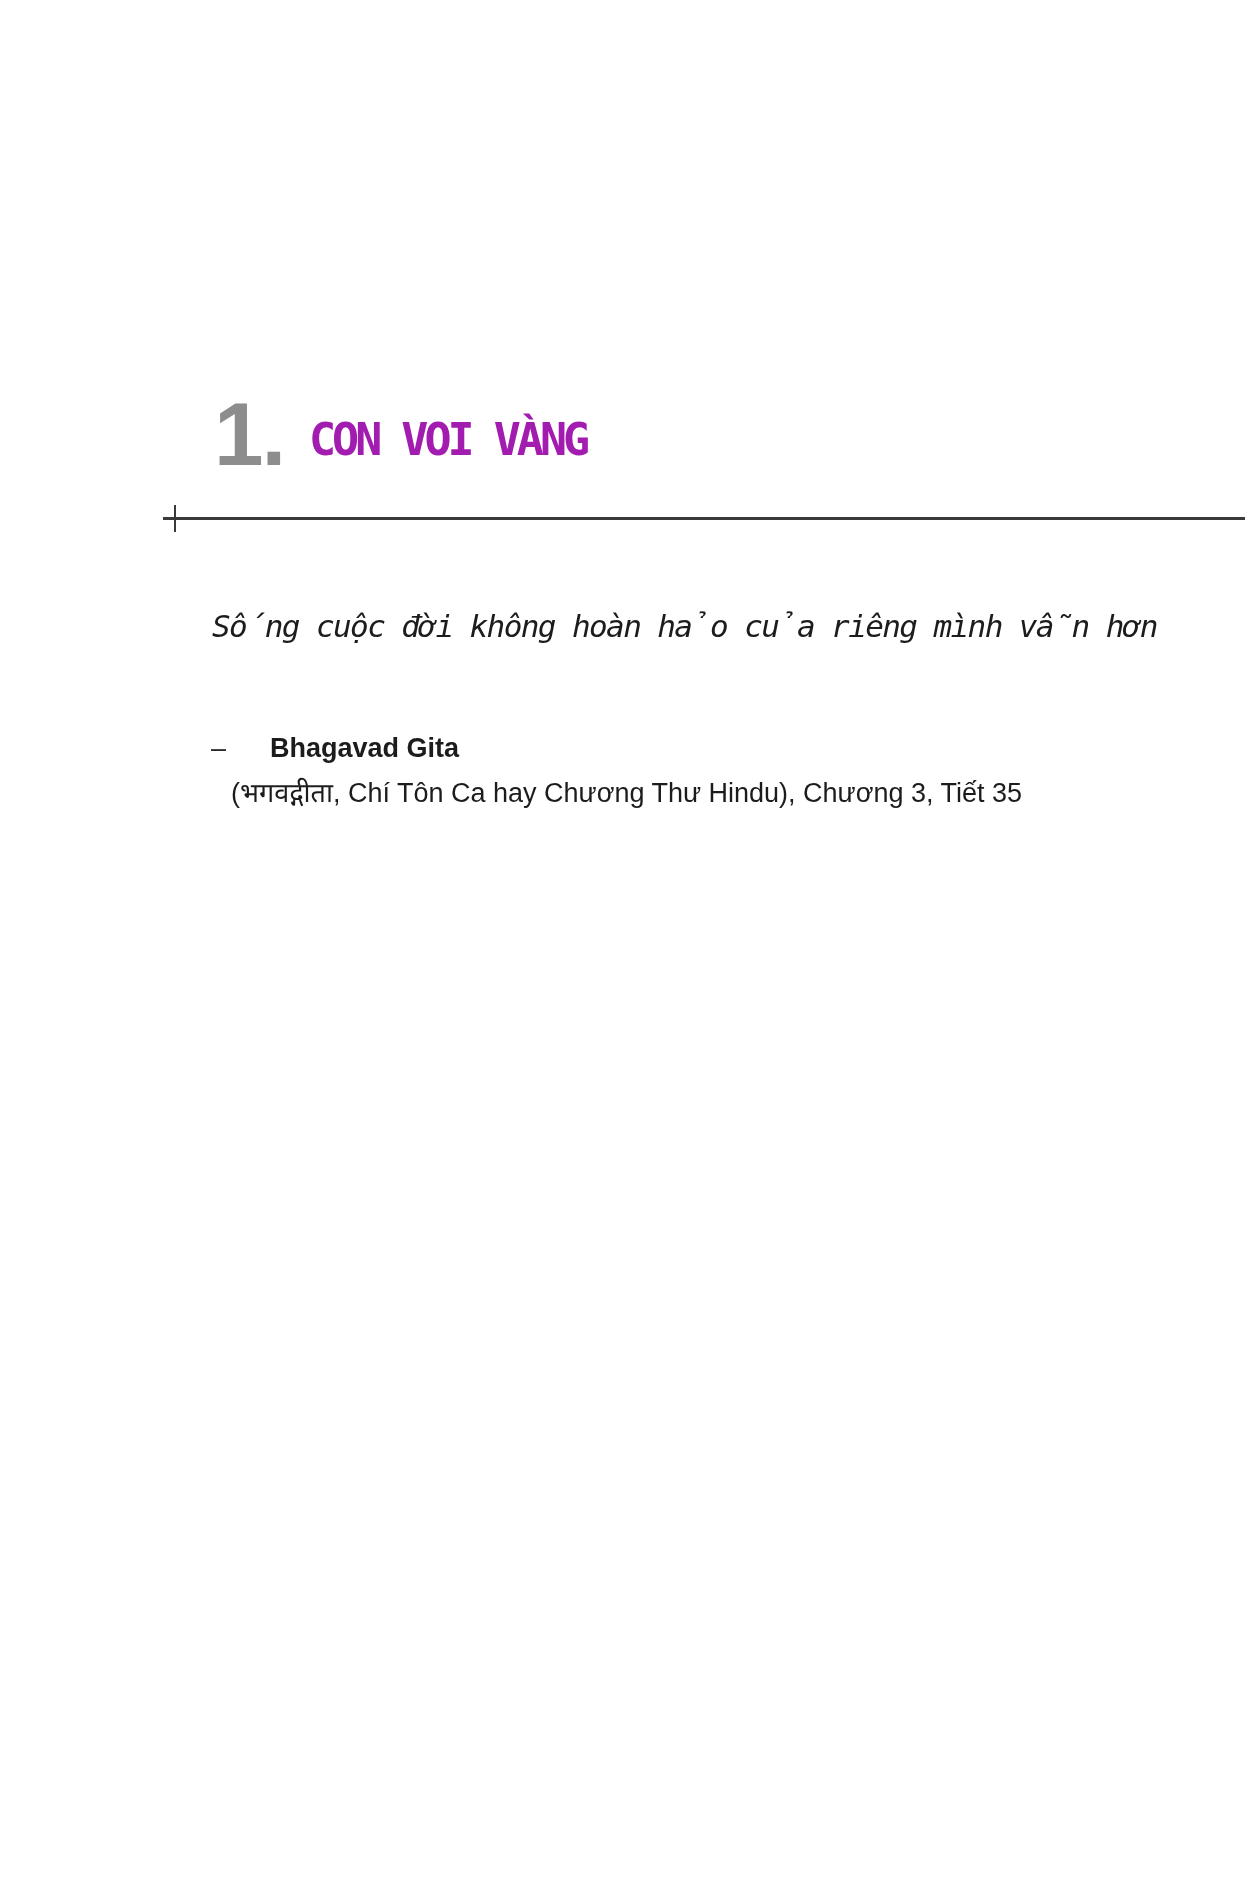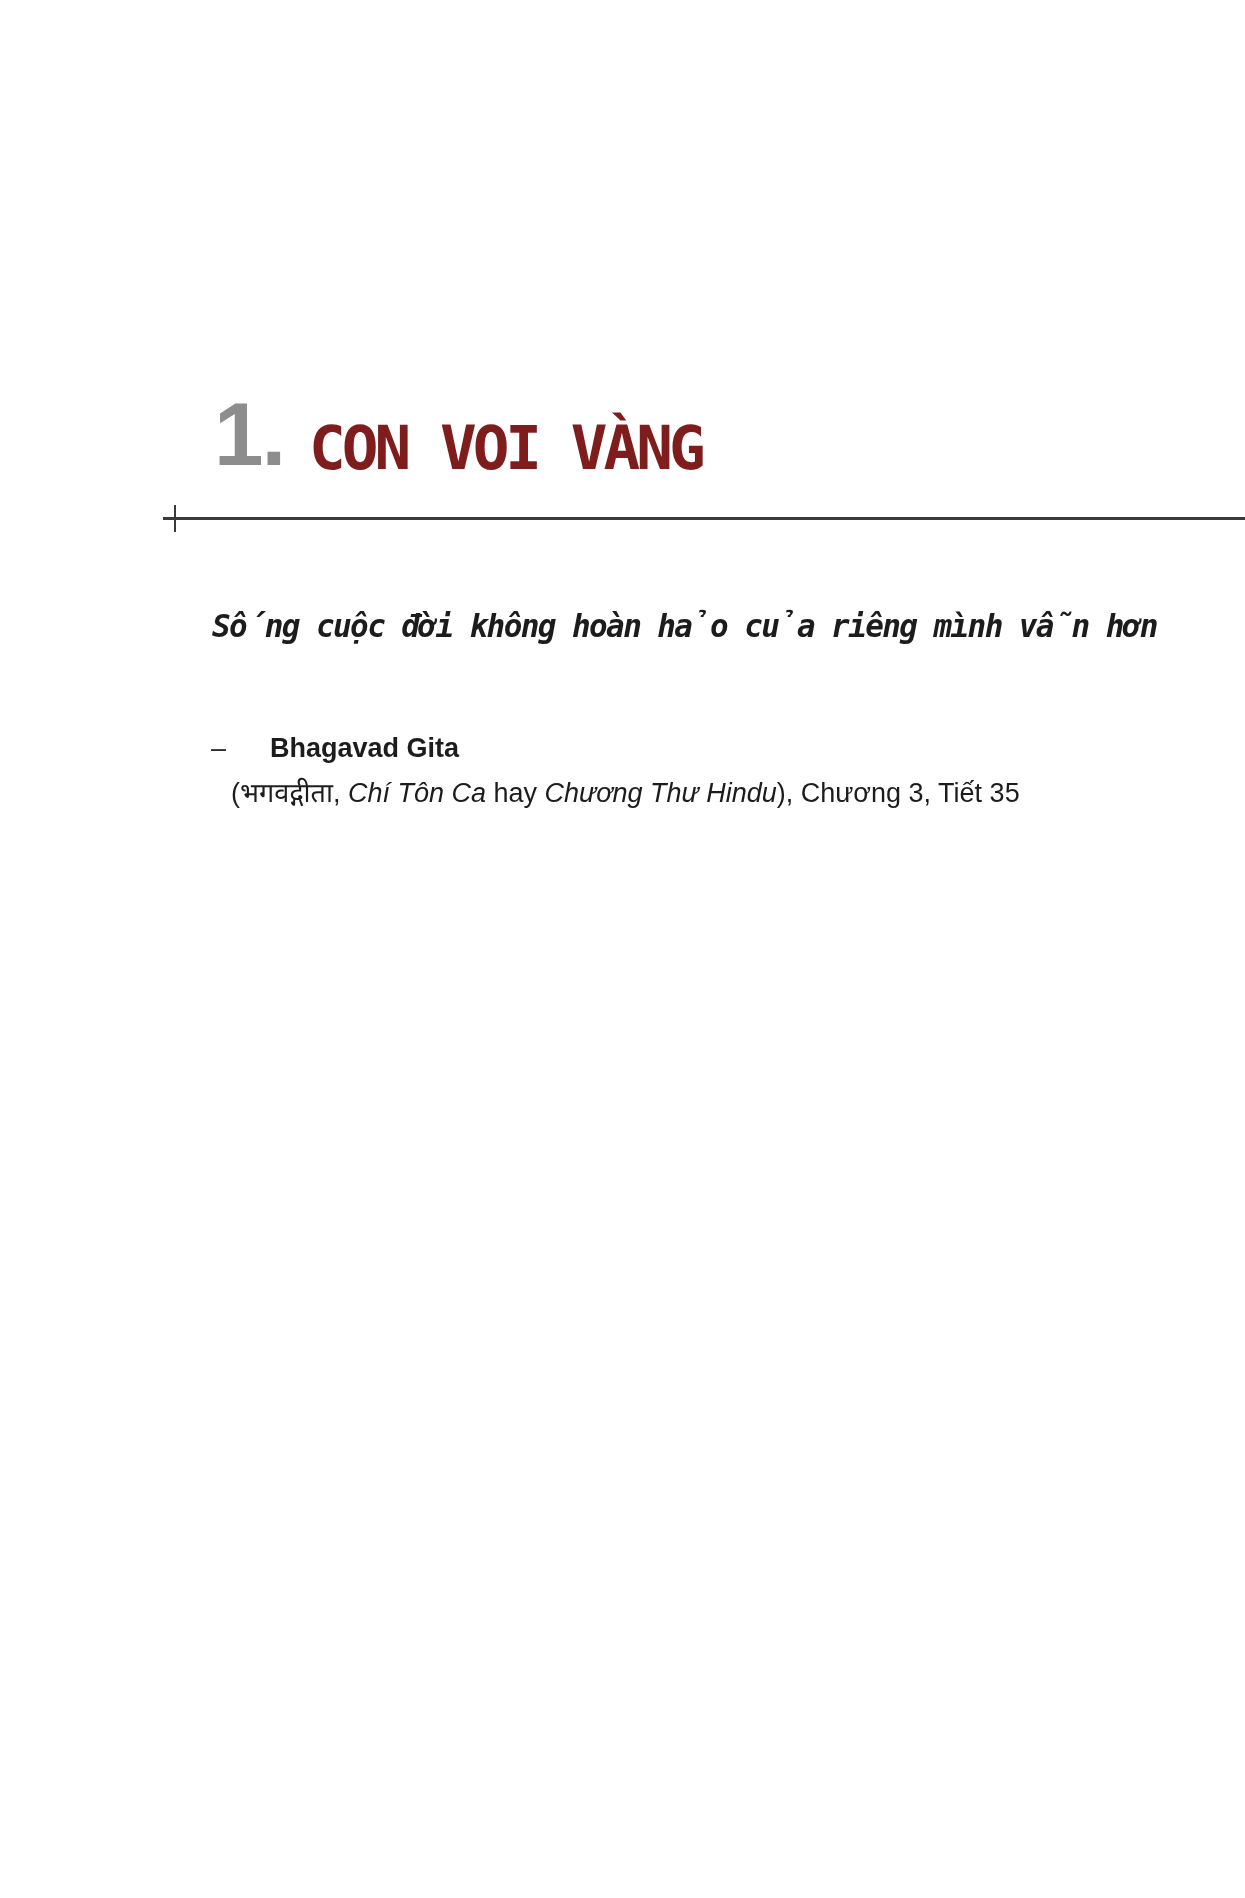--- a/index.html
+++ b/index.html
@@ -27,24 +27,24 @@
     line-height: 1;
     color: #8d8d8d;
     letter-spacing: -2px;
   }
   .chapter-title {
     position: absolute;
     left: 309px;
     top: 417px;
     font-family: "DejaVu Sans Mono", monospace;
     font-weight: bold;
-    font-size: 61px;
+    font-size: 45px;
     line-height: 1;
     letter-spacing: -4px;
-    color: #7f1d1d;
+    color: #a21caf;
     white-space: nowrap;
   }
 
   
   .rule-line {
     position: absolute;
     left: 163px;
     top: 517px;
     width: 1082px;
     height: 3px;
@@ -64,21 +64,20 @@
     position: absolute;
     left: 212px;
     top: 602px;
     font-family: "DejaVu Sans Mono", monospace;
     font-style: italic;
     font-size: 31px;
     line-height: 48px;
     letter-spacing: -1.6px;
     color: #1c1c1c;
     white-space: nowrap;
-    font-weight: bold;
   }
 
   
   .attribution {
     position: absolute;
     left: 211px;
     top: 726px;
     font-family: "Liberation Sans", sans-serif;
     font-size: 27px;
     line-height: 45px;
@@ -94,21 +93,20 @@
   }
   .attribution .author {
     font-weight: bold;
     margin-left: 32px;
   }
   .attribution .detail-row {
     margin-left: 20px;
     white-space: nowrap;
   }
   .attribution .italic {
-    font-style: italic;
     margin-top: 47px;
   }
 </style>
 </head>
 <body>
 
 <div class="page">
 
   <div class="chapter-number">1.</div>
 

